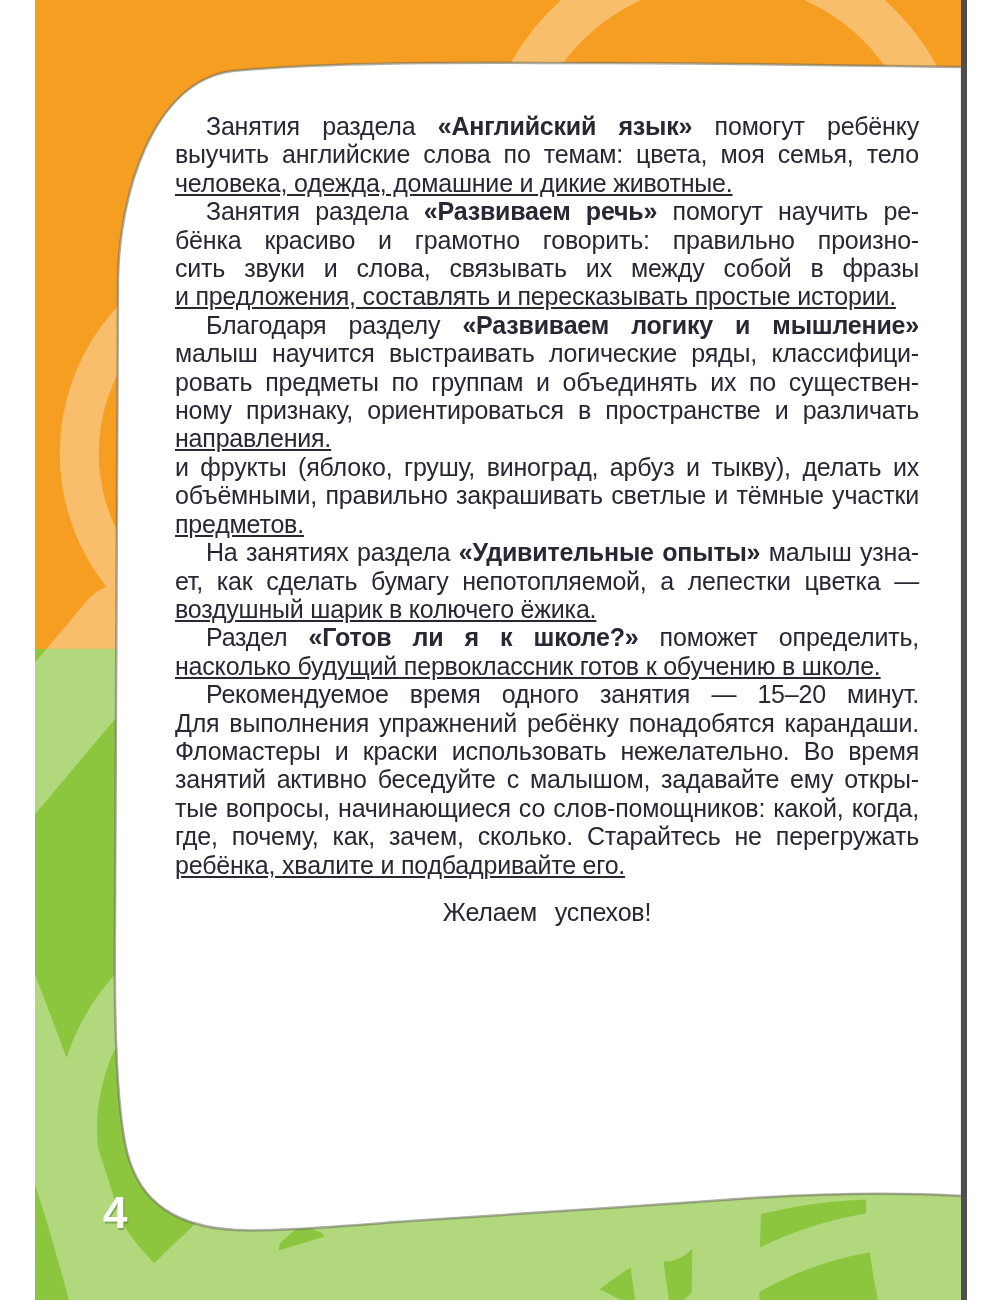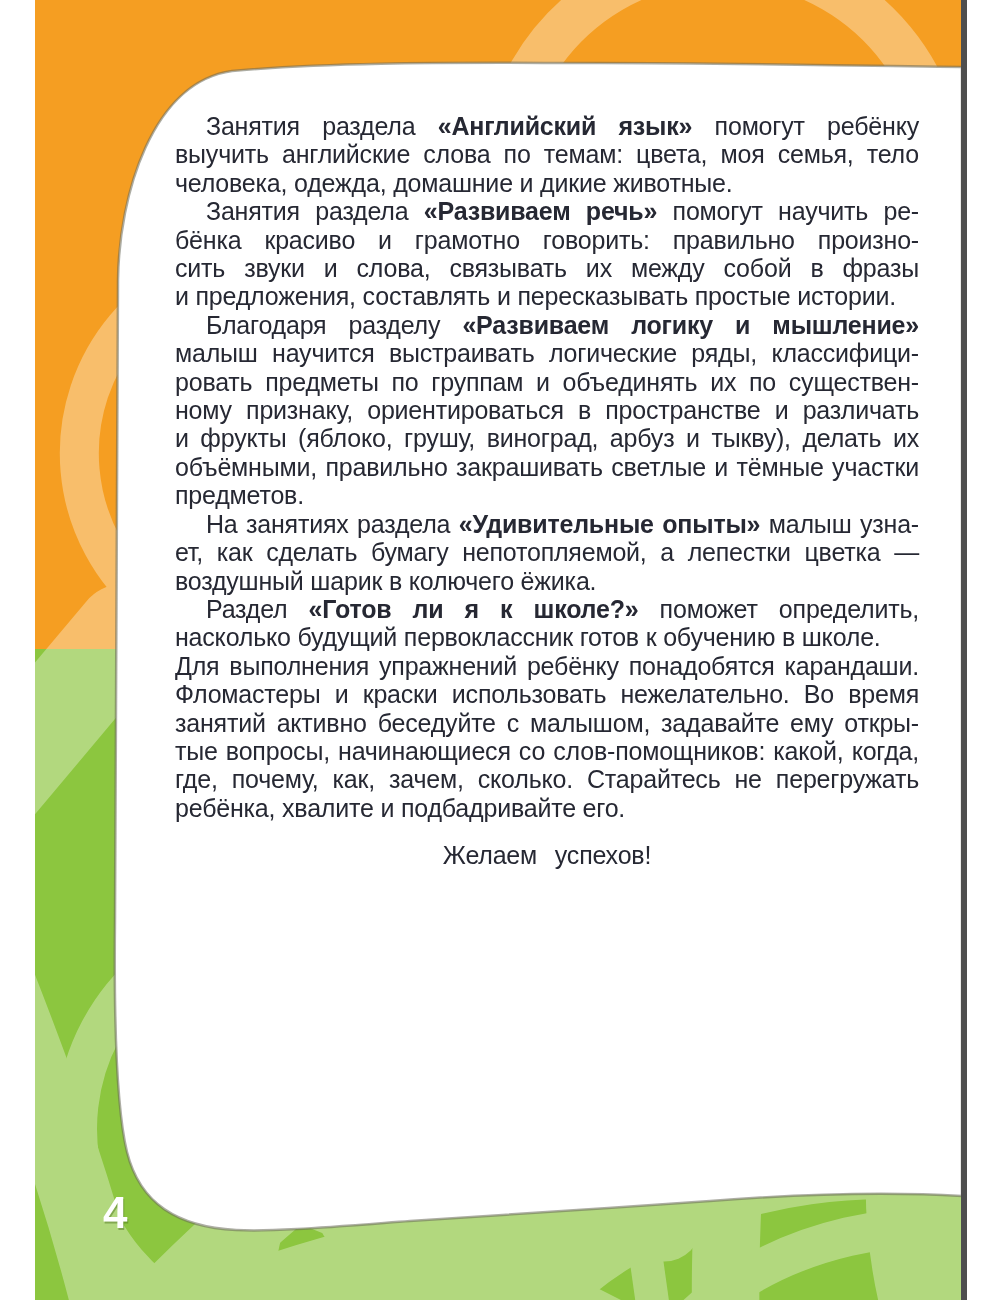--- a/index.html
+++ b/index.html
@@ -12,21 +12,21 @@
   .bg-green{position:absolute;left:35px;top:649px;width:927px;height:651px;background:#8CC63F;}
   .doodle-layer{position:absolute;left:0;top:0;width:1000px;height:1300px;}
   .panel-layer{position:absolute;left:0;top:0;width:1000px;height:1300px;}
   .spine{position:absolute;left:961px;top:0;width:6px;height:1300px;background:#4E4E4E;z-index:40;}
   .text-body{
     position:absolute;left:175px;top:112px;width:744px;z-index:20;
     color:#262833;font-size:25px;line-height:28.4px;letter-spacing:-0.2px;
   }
   .line{text-align:justify;text-align-last:justify;}
   .line.first{text-indent:31px;}
-  .line.last{text-align-last:left;}
+  .line.last{text-align-last:left;text-decoration:underline;}
   .line b{font-weight:bold;}
   .closing{margin-top:19px;text-align:center;text-align-last:center;word-spacing:11px;}
   .page-num{
     position:absolute;left:103px;top:1188px;z-index:30;
     font-size:44px;font-weight:bold;color:#ffffff;
     text-shadow:1px 2px 0 rgba(70,110,25,0.45);
   }
 </style>
 </head>
 <body>
@@ -131,28 +131,30 @@
     <div class="line">выучить английские слова по темам: цвета, моя семья, тело</div>
     <div class="line last">человека, одежда, домашние и дикие животные.</div>
     <div class="line first">Занятия раздела <b>«Развиваем речь»</b> помогут научить ре-</div>
     <div class="line">бёнка красиво и грамотно говорить: правильно произно-</div>
     <div class="line">сить звуки и слова, связывать их между собой в фразы</div>
     <div class="line last">и предложения, составлять и пересказывать простые истории.</div>
     <div class="line first">Благодаря разделу <b>«Развиваем логику и мышление»</b></div>
     <div class="line">малыш научится выстраивать логические ряды, классифици-</div>
     <div class="line">ровать предметы по группам и объединять их по существен-</div>
     <div class="line">ному признаку, ориентироваться в пространстве и различать</div>
+    <div class="line last">направления.</div>
     <div class="line">и фрукты (яблоко, грушу, виноград, арбуз и тыкву), делать их</div>
     <div class="line">объёмными, правильно закрашивать светлые и тёмные участки</div>
     <div class="line last">предметов.</div>
     <div class="line first">На занятиях раздела <b>«Удивительные опыты»</b> малыш узна-</div>
     <div class="line">ет, как сделать бумагу непотопляемой, а лепестки цветка —</div>
     <div class="line last">воздушный шарик в колючего ёжика.</div>
     <div class="line first">Раздел <b>«Готов ли я к школе?»</b> поможет определить,</div>
     <div class="line last">насколько будущий первоклассник готов к обучению в школе.</div>
+    <div class="line first">Рекомендуемое время одного занятия — 15–20 минут.</div>
     <div class="line">Для выполнения упражнений ребёнку понадобятся карандаши.</div>
     <div class="line">Фломастеры и краски использовать нежелательно. Во время</div>
     <div class="line">занятий активно беседуйте с малышом, задавайте ему откры-</div>
     <div class="line">тые вопросы, начинающиеся со слов-помощников: какой, когда,</div>
     <div class="line">где, почему, как, зачем, сколько. Старайтесь не перегружать</div>
     <div class="line last">ребёнка, хвалите и подбадривайте его.</div>
     <div class="line closing">Желаем успехов!</div>
   </div>
 <div class="text-body" style="top:auto;"></div>
 

